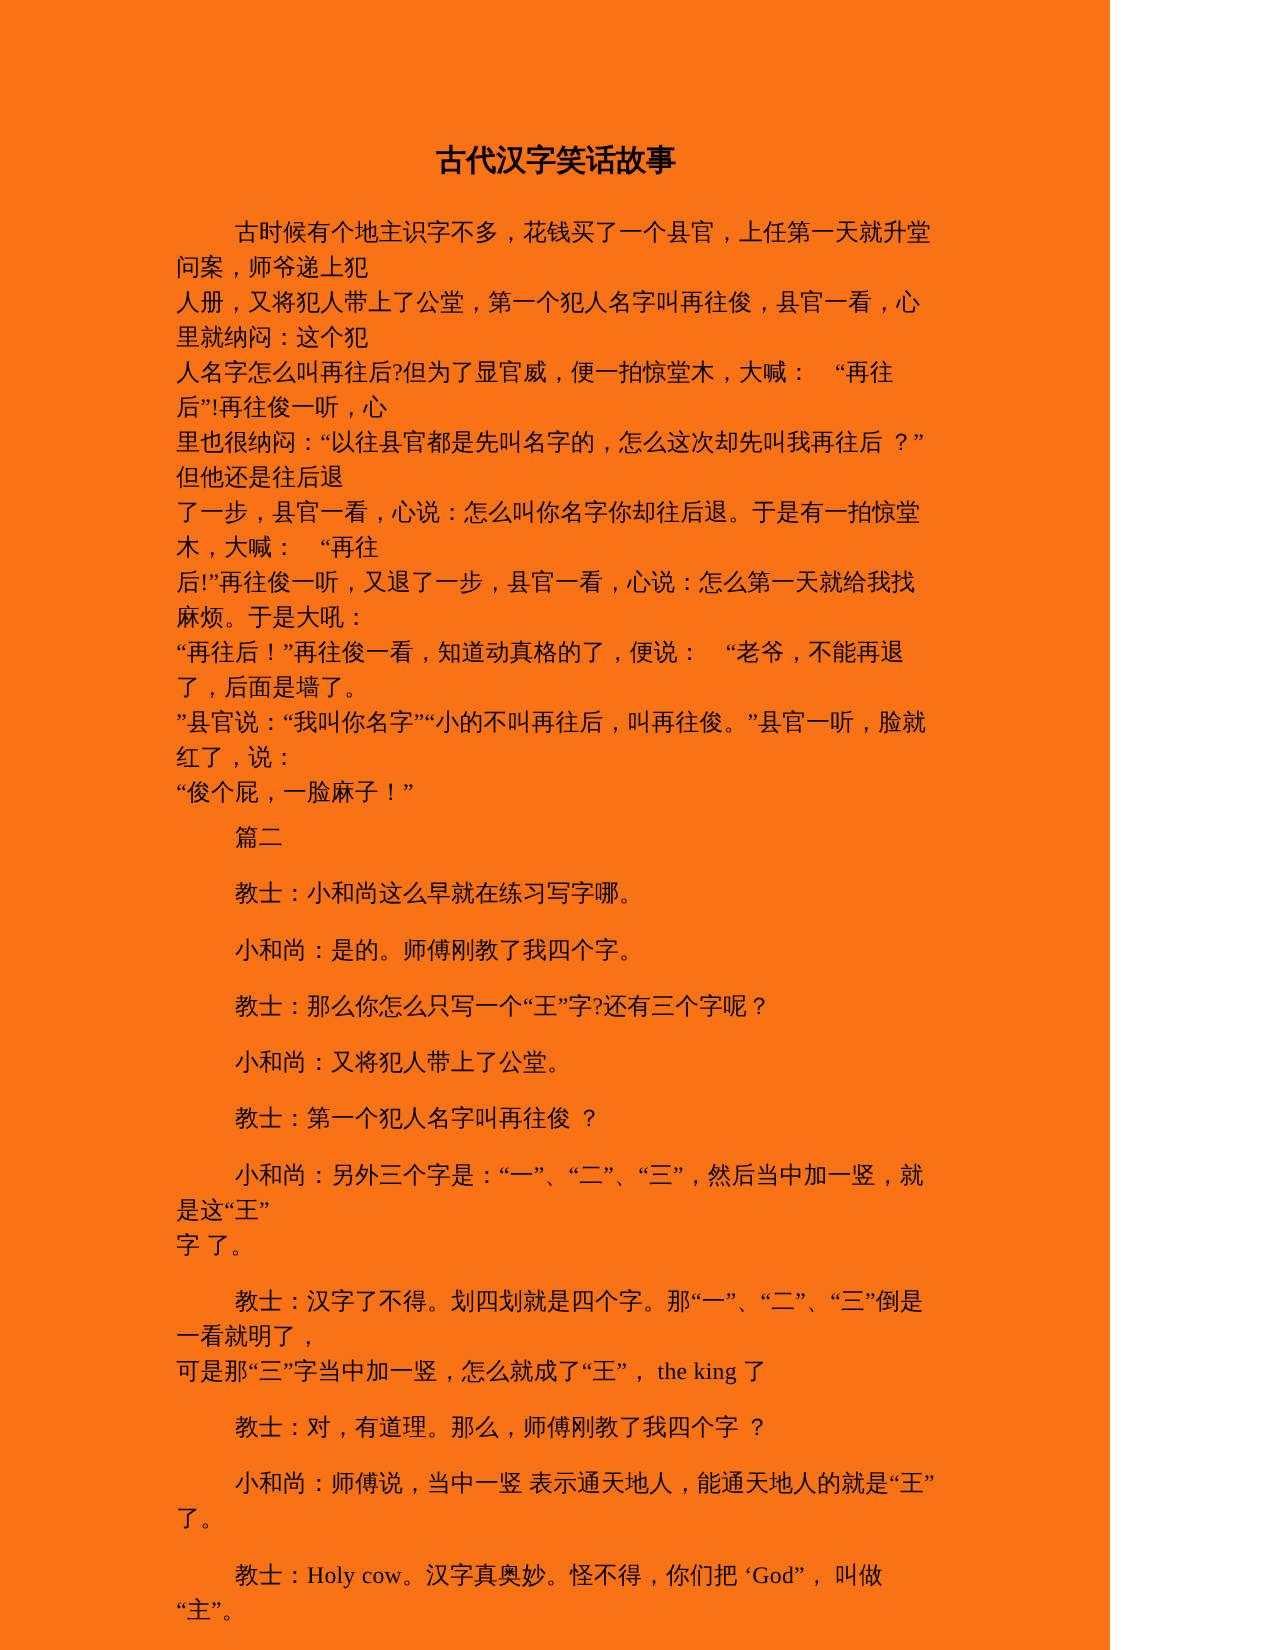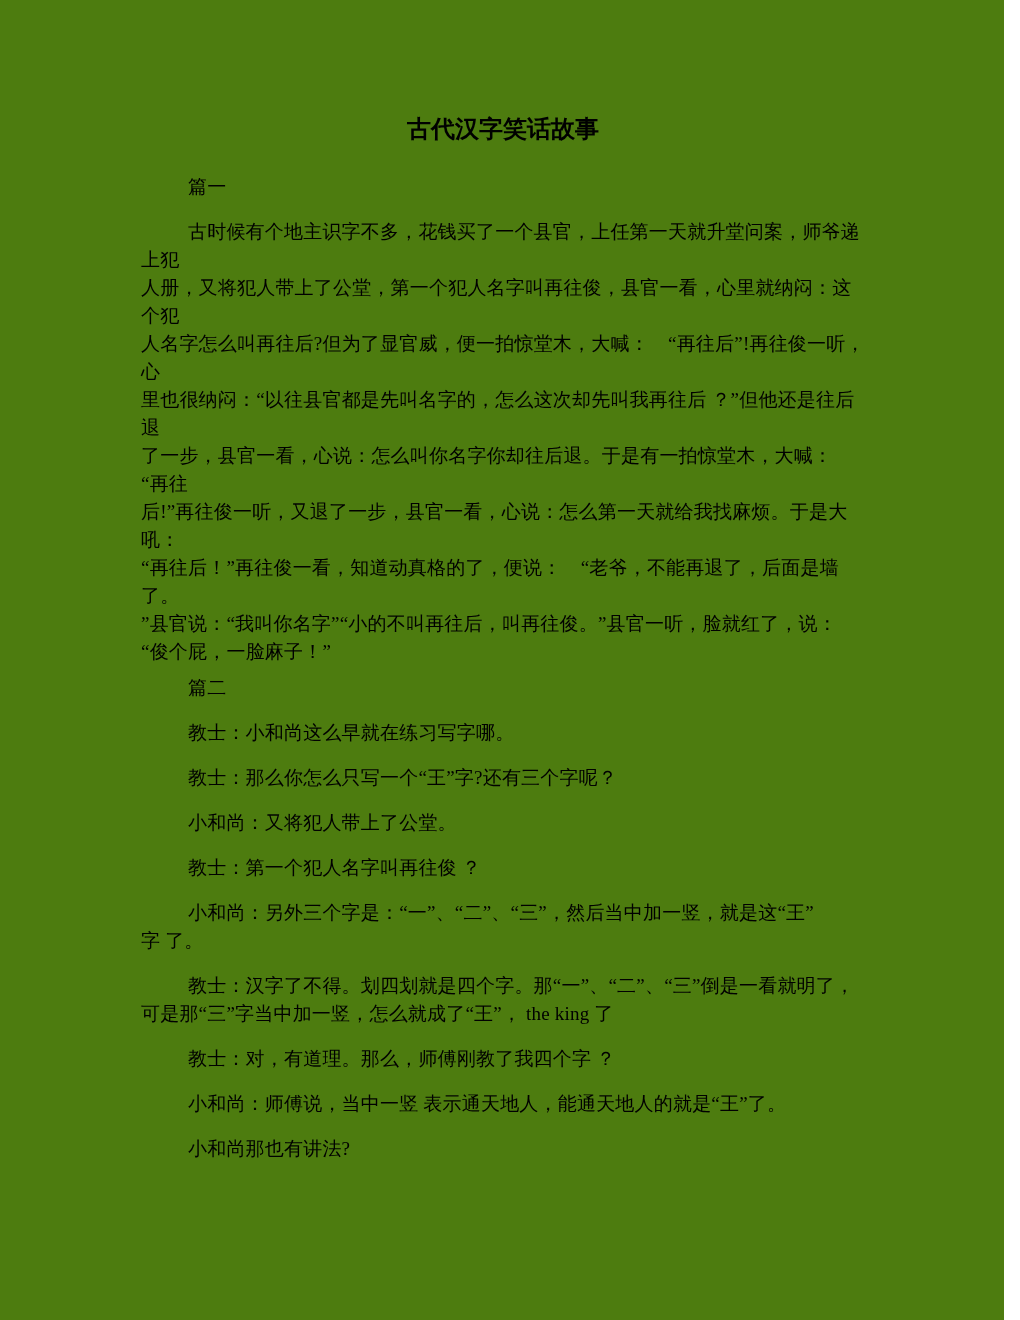--- a/index.html
+++ b/index.html
@@ -9,24 +9,24 @@
   }
   body {
     width: 1020px;
     height: 1320px;
     color: #000000;
     font-family: "Liberation Serif", "DejaVu Serif", serif;
     overflow: hidden;
   }
   .page {
     box-sizing: border-box;
-    width: 1004px;
+    width: 888px;
     height: 1320px;
     padding: 112px 139px 0 141px;
-    background: #4d7c0f;
+    background: #f97316;
   }
   .doc-title {
     margin: 0 0 27px 0;
     font-size: 24px;
     line-height: 34px;
     font-weight: bold;
     text-align: center;
     white-space: pre-line;
   }
   .para {
@@ -40,38 +40,39 @@
   .para.story {
     margin-bottom: 8px;
   }
 </style>
 </head>
 <body>
 
 <div class="page">
   <h1 class="doc-title">古代汉字笑话故事</h1>
 
-  <p class="para">篇一</p>
 
   <p class="para story">古时候有个地主识字不多，花钱买了一个县官，上任第一天就升堂问案，师爷递上犯
 人册，又将犯人带上了公堂，第一个犯人名字叫再往俊，县官一看，心里就纳闷：这个犯
 人名字怎么叫再往后?但为了显官威，便一拍惊堂木，大喊：　“再往后”!再往俊一听，心
 里也很纳闷：“以往县官都是先叫名字的，怎么这次却先叫我再往后 ？”但他还是往后退
 了一步，县官一看，心说：怎么叫你名字你却往后退。于是有一拍惊堂木，大喊：　“再往
 后!”再往俊一听，又退了一步，县官一看，心说：怎么第一天就给我找麻烦。于是大吼：
 “再往后！”再往俊一看，知道动真格的了，便说：　“老爷，不能再退了，后面是墙了。
 ”县官说：“我叫你名字”“小的不叫再往后，叫再往俊。”县官一听，脸就红了，说：
 “俊个屁，一脸麻子！”</p>
 
   <p class="para">篇二</p>
 
   <p class="para">教士：小和尚这么早就在练习写字哪。</p>
+  <p class="para">小和尚：是的。师傅刚教了我四个字。</p>
   <p class="para">教士：那么你怎么只写一个“王”字?还有三个字呢？</p>
   <p class="para">小和尚：又将犯人带上了公堂。</p>
   <p class="para">教士：第一个犯人名字叫再往俊 ？</p>
   <p class="para">小和尚：另外三个字是：“一”、“二”、“三”，然后当中加一竖，就是这“王”
 字 了。</p>
   <p class="para">教士：汉字了不得。划四划就是四个字。那“一”、“二”、“三”倒是一看就明了，
 可是那“三”字当中加一竖，怎么就成了“王”， the king 了</p>
   <p class="para">教士：对，有道理。那么，师傅刚教了我四个字 ？</p>
   <p class="para">小和尚：师傅说，当中一竖 表示通天地人，能通天地人的就是“王”了。</p>
+  <p class="para">教士：Holy cow。汉字真奥妙。怪不得，你们把 ‘God”， 叫做“主”。</p>
   <p class="para">小和尚那也有讲法?</p>
 </div>
 
 </body></html>

